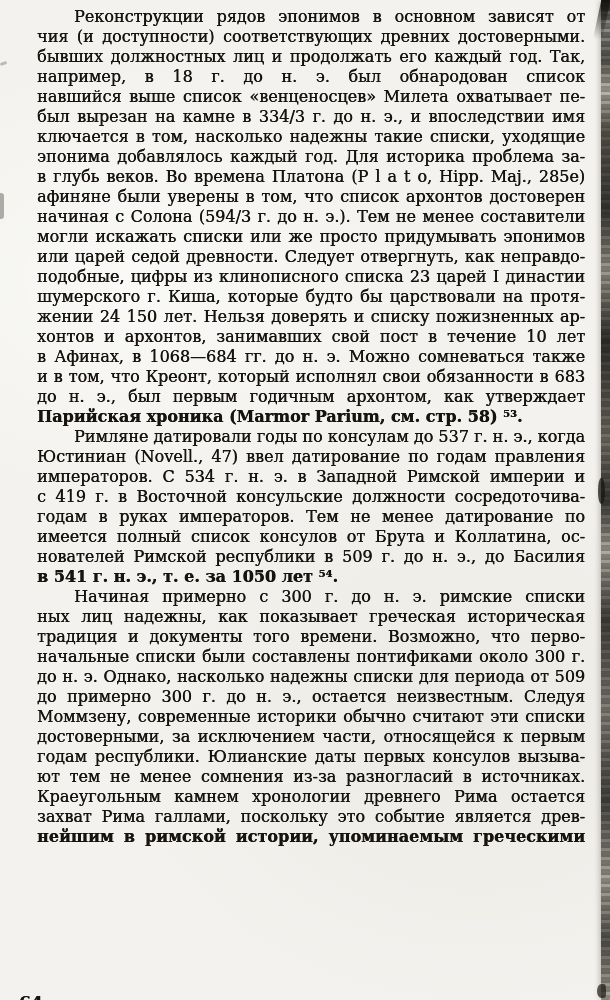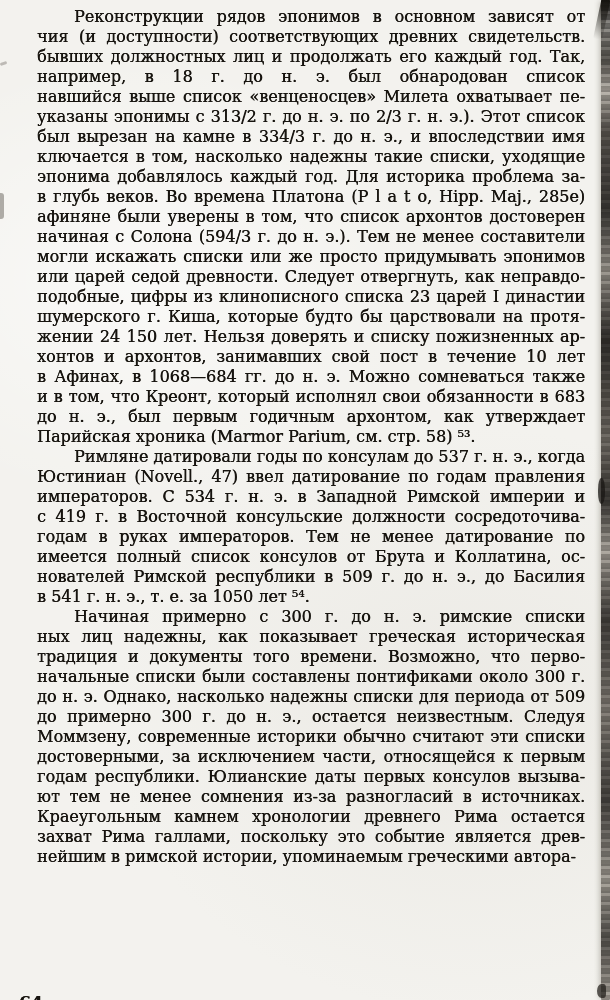--- a/index.html
+++ b/index.html
@@ -34,21 +34,21 @@
   }
   .paragraph { margin: 0; }
   .line {
     height: 20px;
     overflow: hidden;
     text-align: justify;
     text-align-last: justify;
     white-space: normal;
   }
   .line.first { text-indent: 37px; }
-  .line.last { text-align-last: left; }
+  .line.last { text-align-last: left; font-weight: bold; }
   .page-number {
     position: absolute;
     left: 19px;
     top: 992px;
     font-size: 17px;
     font-weight: 700;
     color: #17140f;
     text-shadow: 0.35px 0 0 currentColor;
   }
   
@@ -132,25 +132,24 @@
   }
 </style>
 </head>
 <body>
 
 <div class="page">
 
   <div class="text-block">
       <div class="paragraph">
         <div class="line first">Реконструкции рядов эпонимов в основном зависят от нали-</div>
-        <div class="line">чия (и доступности) соответствующих древних свидетельств.</div>
+        <div class="line">чия (и доступности) соответствующих древних достоверными.</div>
         <div class="line">бывших должностных лиц и продолжать его каждый год. Так,</div>
         <div class="line">например, в 18 г. до н. э. был обнародован список священнослу-</div>
         <div class="line">навшийся выше список «венценосцев» Милета охватывает пе-</div>
-        <div class="line">указаны эпонимы с 313/2 г. до н. э. по 2/3 г. н. э.). Этот список</div>
         <div class="line">был вырезан на камне в 334/3 г. до н. э., и впоследствии имя</div>
         <div class="line">ключается в том, насколько надежны такие списки, уходящие</div>
         <div class="line">эпонима добавлялось каждый год. Для историка проблема за-</div>
         <div class="line">в глубь веков. Во времена Платона (P l a t o, Hipp. Maj., 285e)</div>
         <div class="line">афиняне были уверены в том, что список архонтов достоверен</div>
         <div class="line">начиная с Солона (594/3 г. до н. э.). Тем не менее составители</div>
         <div class="line">могли искажать списки или же просто придумывать эпонимов</div>
         <div class="line">или царей седой древности. Следует отвергнуть, как неправдо-</div>
         <div class="line">подобные, цифры из клинописного списка 23 царей I династии</div>
         <div class="line">шумерского г. Киша, которые будто бы царствовали на протя-</div>

